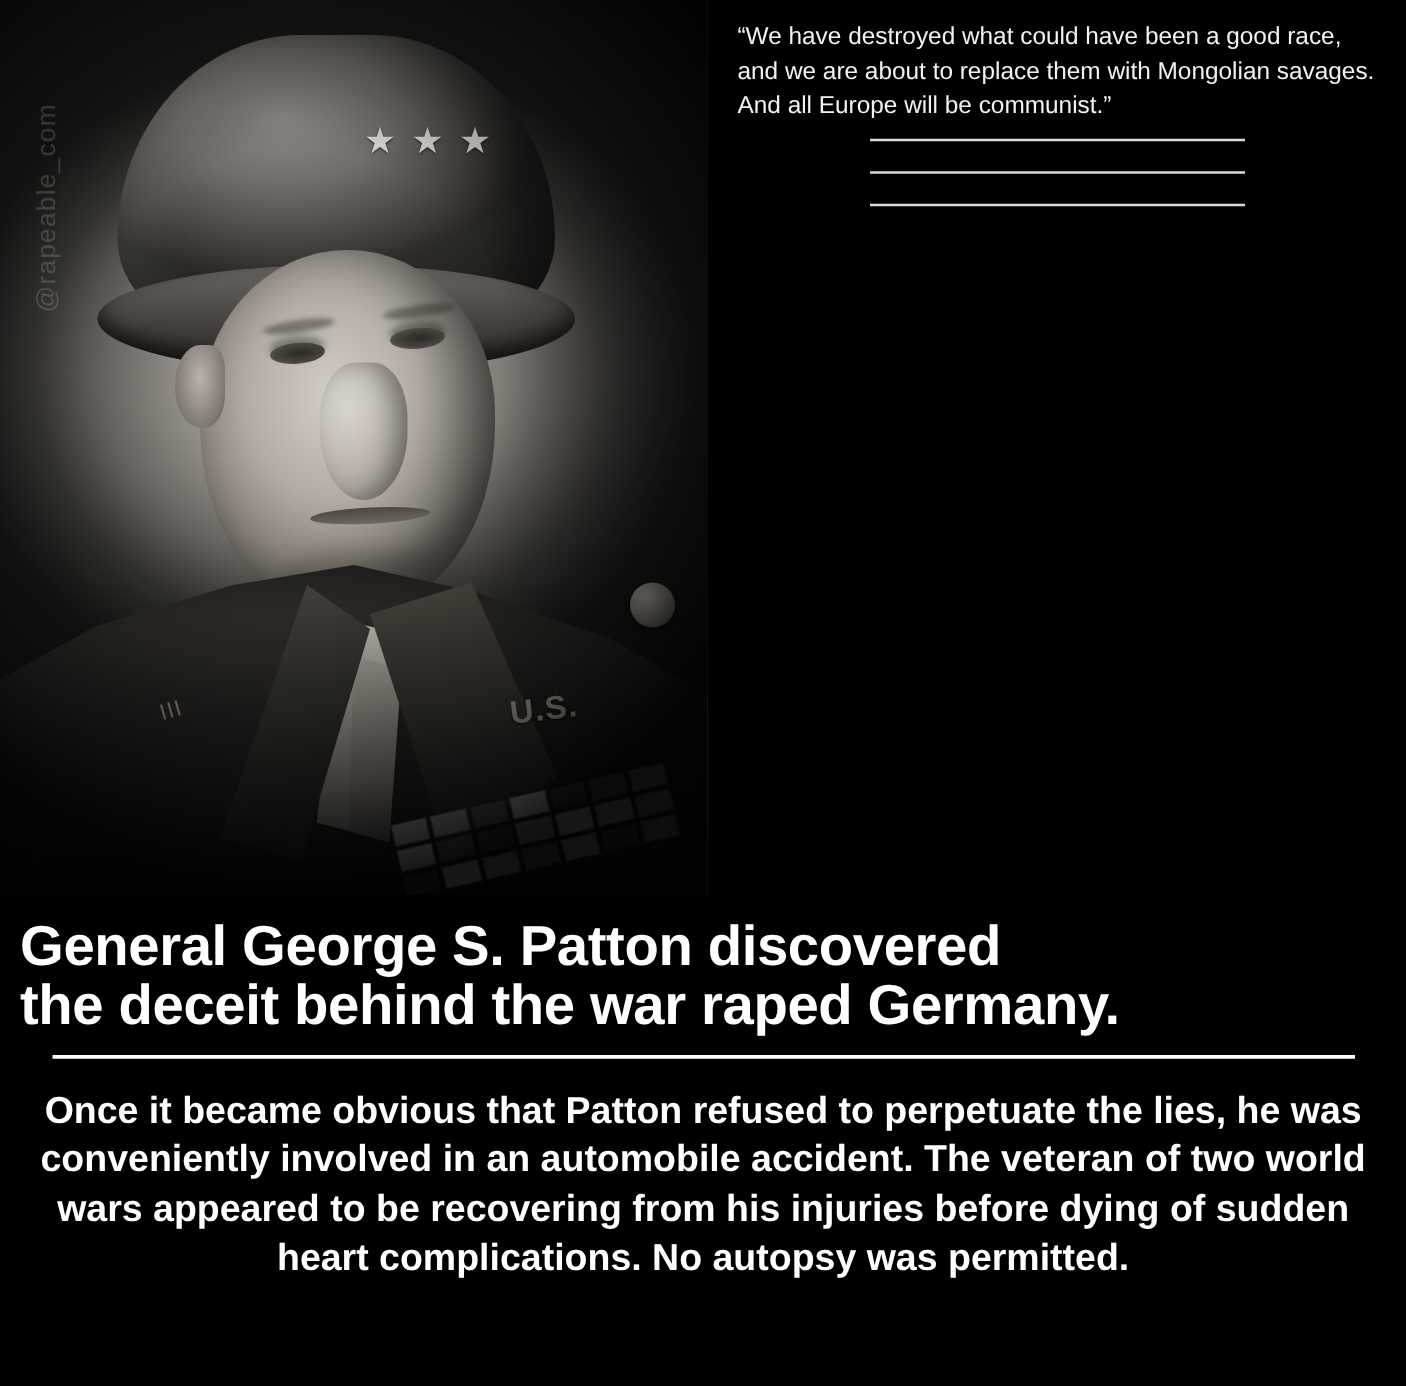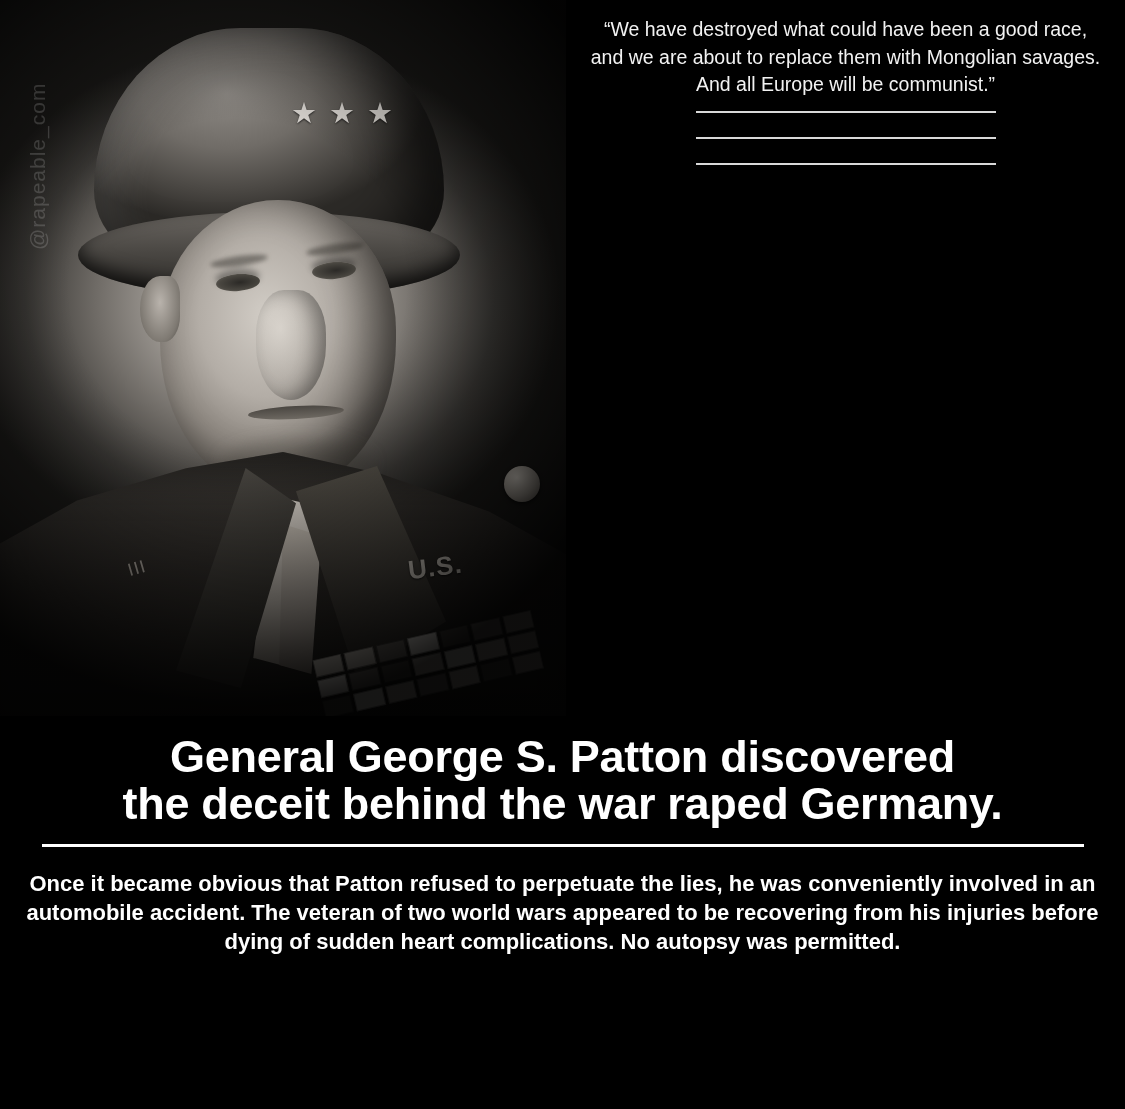--- a/index.html
+++ b/index.html
@@ -259,38 +259,37 @@
     box-sizing: border-box;
     padding: 16px 22px 10px 22px;
     display: flex;
     flex-direction: column;
     justify-content: flex-start;
   }
   .quote {
     color: #f2f2f2;
     font-size: 19.5px;
     line-height: 1.42;
-    text-align: center;
+    text-align: left;
     margin: 0;
     padding: 0 2px;
   }
   .quote-sep {
     width: 300px;
     height: 2px;
     background: #d8d8d8;
     border: none;
     margin: 12px auto 12px auto;
   }
 
   
   .headline {
     box-sizing: border-box;
     width: 1125px;
     padding: 18px 16px 4px 16px;
-    text-align: center;
   }
   .headline-line {
     font-size: 45px;
     font-weight: 700;
     line-height: 1.04;
     color: #fff;
     letter-spacing: -0.3px;
   }
   .rule {
     width: 1042px;
@@ -298,21 +297,21 @@
     background: #fff;
     margin: 16px auto 0 auto;
   }
 
   
   .body-text {
     box-sizing: border-box;
     width: 1125px;
     padding: 18px 14px 10px 14px;
     text-align: center;
-    font-size: 22px;
+    font-size: 30px;
     font-weight: 700;
     line-height: 1.32;
     color: #fff;
   }
 </style>
 </head>
 <body>
 
 <div class="poster">
 

